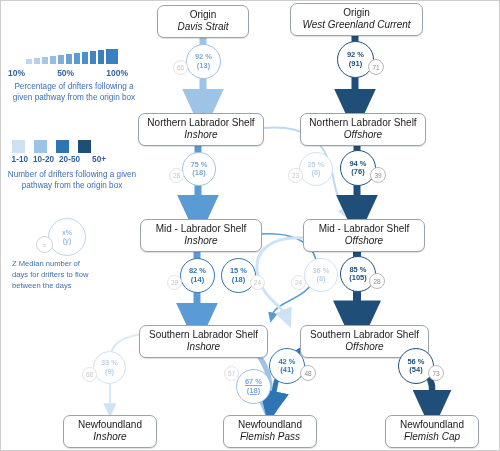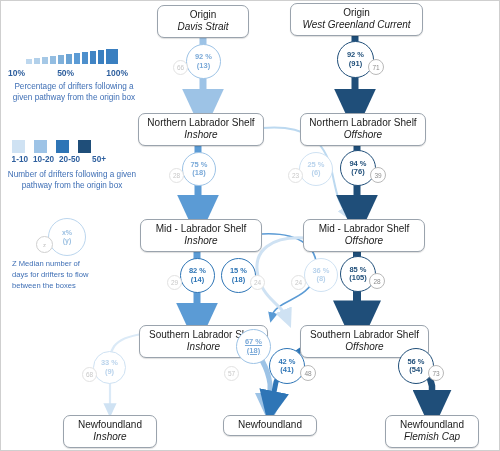--- a/index.html
+++ b/index.html
@@ -183,21 +183,21 @@
 
     <div class="lg-ex-pct" style="left:48px;top:218px;">
       <span>x%</span>
       <span>(y)</span>
     </div>
     <div class="lg-ex-days" style="left:36px;top:236px;">z</div>
 
     <div class="lg-key" style="left:12px;top:258px;width:130px;">
       <div>Z Median number of</div>
       <div>days for drifters to flow</div>
-      <div>between the boxes</div>
+      <div>between the days</div>
     </div>
   </div>
 
   <div class="node" style="left:157px;top:5px;width:92px;">
     <div class="l1">Origin</div>
     <div class="l2">Davis Strait</div>
   </div>
 
   <div class="node" style="left:290px;top:3px;width:133px;">
     <div class="l1">Origin</div>
@@ -234,20 +234,21 @@
     <div class="l2">Offshore</div>
   </div>
 
   <div class="node" style="left:63px;top:415px;width:94px;">
     <div class="l1">Newfoundland</div>
     <div class="l2">Inshore</div>
   </div>
 
   <div class="node" style="left:223px;top:415px;width:94px;">
     <div class="l1">Newfoundland</div>
+    <div class="l2">Flemish Pass</div>
   </div>
 
   <div class="node" style="left:385px;top:415px;width:94px;">
     <div class="l1">Newfoundland</div>
     <div class="l2">Flemish Cap</div>
   </div>
 
   <div class="flow">
     <div class="pct w-light" style="left:186px;top:44px;width:35px;height:35px;">
       <span>92 %</span>
@@ -322,21 +323,21 @@
 
   <div class="flow">
     <div class="pct w-faint" style="left:93px;top:351px;width:33px;height:33px;">
       <span>33 %</span>
       <span>(9)</span>
     </div>
     <div class="days d-faint" style="left:82px;top:367px;width:15px;height:15px;">68</div>
   </div>
 
   <div class="flow">
-    <div class="pct w-light" style="left:236px;top:329px;width:35px;height:35px;text-decoration:underline;">
+    <div class="pct w-light" style="left:236px;top:369px;width:35px;height:35px;text-decoration:underline;">
       <span>67 %</span>
       <span>(18)</span>
     </div>
     <div class="days d-faint" style="left:224px;top:366px;width:15px;height:15px;">57</div>
   </div>
 
   <div class="flow">
     <div class="pct w-mid" style="left:269px;top:348px;width:36px;height:36px;justify-content:center;">
       <span>42 %</span>
       <span>(41)</span>

